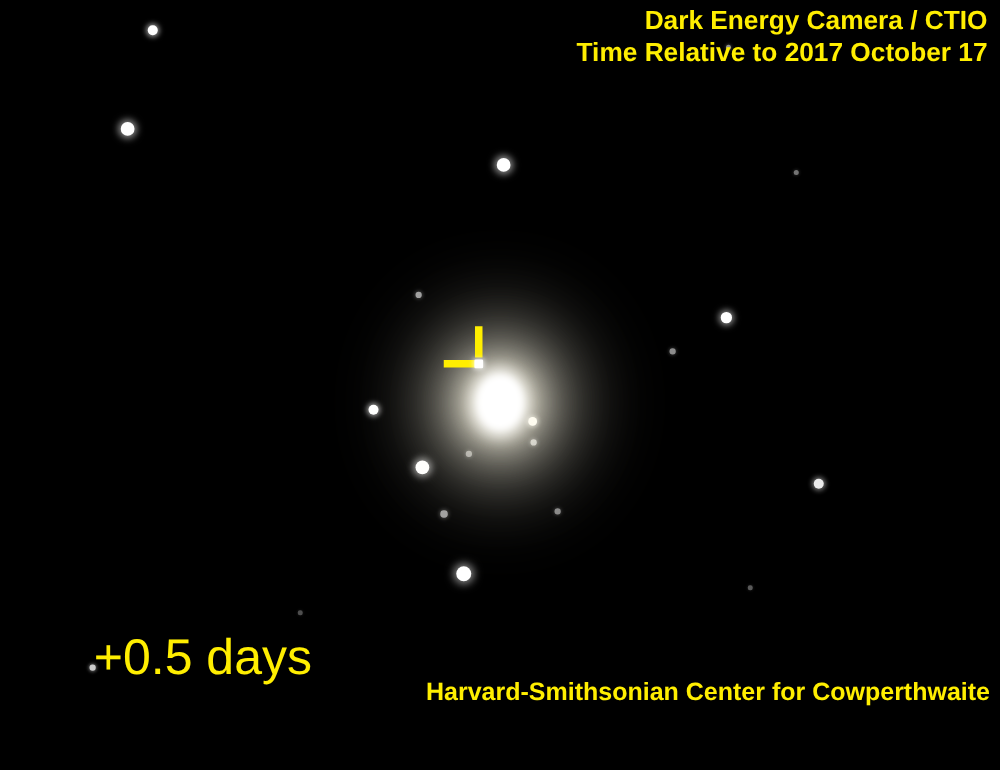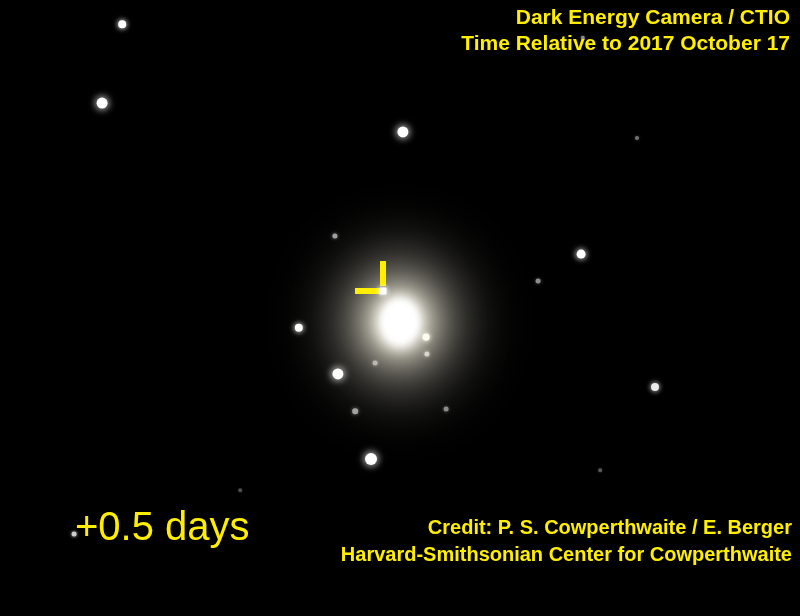--- a/index.html
+++ b/index.html
@@ -146,17 +146,16 @@
   </div>
 
   <div id="header-block">
     <div class="hdr-line">Dark Energy Camera / CTIO</div>
     <div class="hdr-line">Time Relative to 2017 October 17</div>
   </div>
 
   <div id="epoch-label">+0.5 days</div>
 
   <div id="credit-block">
-    <div class="credit-line">Credit: P. S. Cowperthwaite / E. Berger</div>
     <div class="credit-line">Harvard-Smithsonian Center for Cowperthwaite</div>
   </div>
 
 </div>
 
 </body></html>

